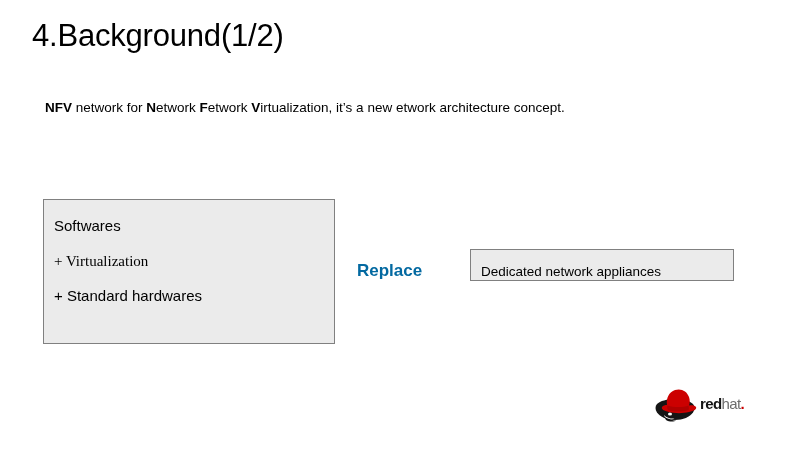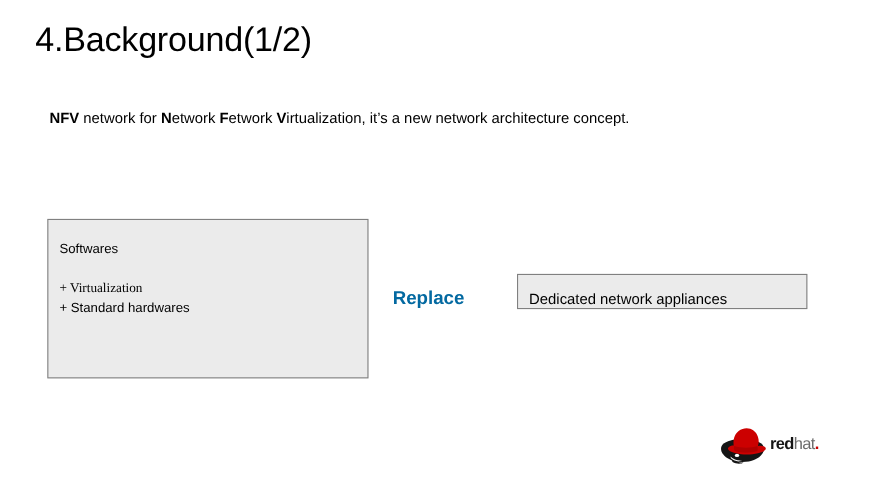--- a/index.html
+++ b/index.html
@@ -57,28 +57,28 @@
   
   #left-box {
     left: 43px;
     top: 199px;
     width: 292px;
     height: 145px;
   }
   #left-box .line {
     position: absolute;
     left: 10px;
-    font-size: 12px;
+    font-size: 15px;
     line-height: 18px;
     color: #000000;
     white-space: nowrap;
   }
   #left-box .line-0 { top: 17px; }
   #left-box .line-1 { top: 52px; font-family: Liberation Serif, serif; }
-  #left-box .line-2 { top: 71px; }
+  #left-box .line-2 { top: 87px; }
 
   
   #replace-label {
     position: absolute;
     left: 357px;
     top: 260px;
     font-size: 17px;
     line-height: 22px;
     font-weight: 700;
     color: #0369a1;
@@ -139,21 +139,21 @@
     color: #cc0000;
   }
 </style>
 </head>
 <body>
 
 <div id="slide">
 
   <div id="slide-title">4.Background(1/2)</div>
 
-  <div id="body-sentence"><span class="b">NFV</span><span> network for </span><span class="b">N</span><span>etwork </span><span class="b">F</span><span>etwork </span><span class="b">V</span><span>irtualization, it’s a new network architecture concept.</span></div>
+  <div id="body-sentence"><span class="b">NFV</span><span> network for </span><span class="b">N</span><span>etwork </span><span class="b">F</span><span>etwork </span><span class="b">V</span><span>irtualization, it’s a new etwork architecture concept.</span></div>
 
   <div id="left-box" class="gbox">
     <div class="line line-0">Softwares</div>
     <div class="line line-1">+ Virtualization</div>
     <div class="line line-2">+ Standard hardwares</div>
   </div>
 
   <div id="replace-label">Replace</div>
 
   <div id="right-box" class="gbox">

